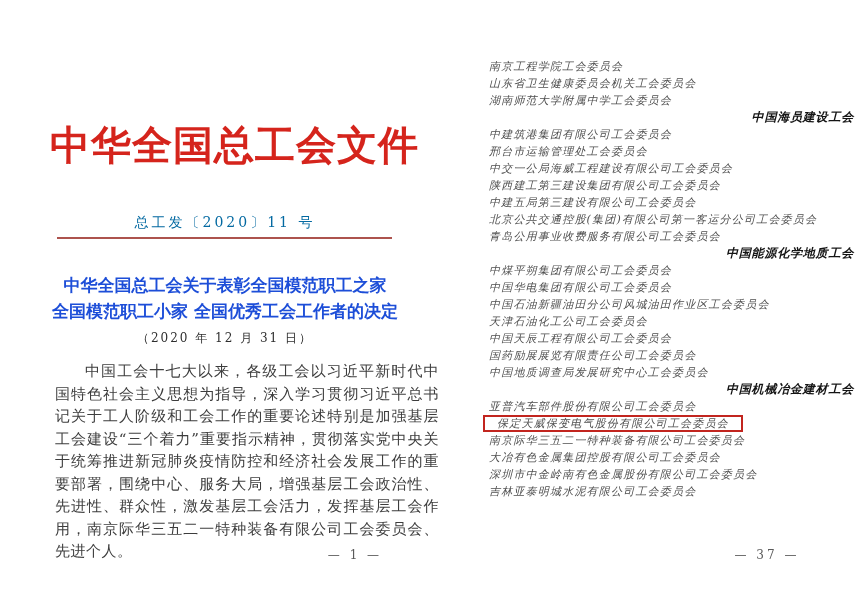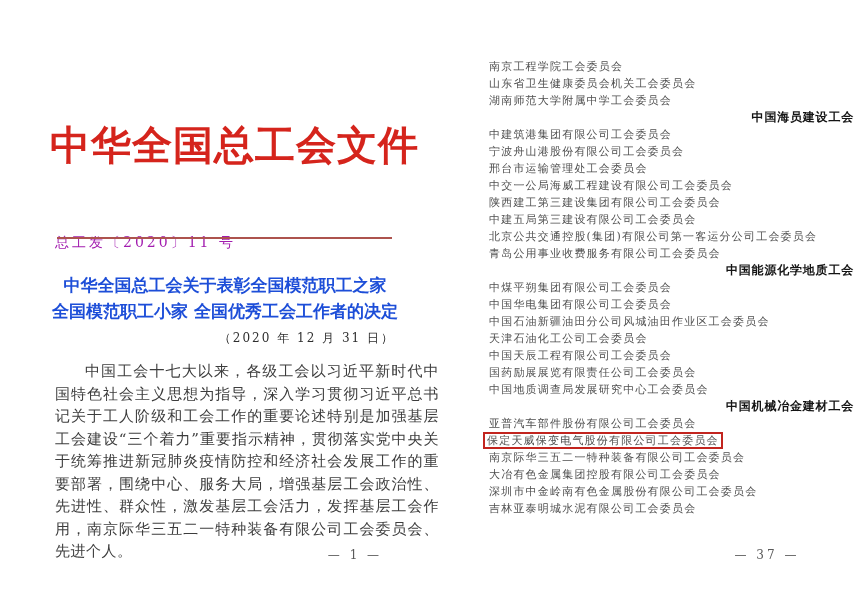--- a/index.html
+++ b/index.html
@@ -9,61 +9,61 @@
   .scan { position: absolute; left: 0; top: 0; width: 860px; height: 613px; background: #ffffff; }
 
   
   .letterhead {
     position: absolute; left: 50px; top: 118px; width: 350px;
     font-size: 40px; font-weight: bold;
     color: #d5241c; white-space: nowrap; letter-spacing: 1px;
   }
   .doc-number {
     position: absolute; left: 55px; top: 214px; width: 340px;
-    text-align: left; font-size: 14px; color: #a21caf; letter-spacing: 3px; margin-top: 20px;
+    text-align: center; font-size: 14px; color: #0369a1; letter-spacing: 3px;
   }
   .red-rule {
     position: absolute; left: 57px; top: 237px; width: 335px; height: 2px;
     background: #ad534e;
   }
   .doc-title {
     position: absolute; left: 35px; top: 272px; width: 380px;
     text-align: center; font-weight: bold; font-size: 17px; line-height: 26px;
     color: #1d4ed8;
   }
   .doc-date {
     position: absolute; left: 55px; top: 330px; width: 340px;
-    text-align: right; font-size: 12px; color: #2e2e2e; letter-spacing: 2px;
+    text-align: center; font-size: 12px; color: #2e2e2e; letter-spacing: 2px;
   }
   .doc-body {
     position: absolute; left: 55px; top: 360px; width: 384px;
     font-size: 15px; line-height: 22.5px; color: #3d3d3d;
     text-align: justify; text-indent: 2em; letter-spacing: 0.5px;
   }
   .page-num { position: absolute; top: 548px; width: 110px; text-align: center;
     font-size: 12px; color: #5a5a5a; letter-spacing: 3px; }
   .page-num.left  { left: 300px; }
   .page-num.right { left: 712px; }
 
   
   .union-list {
-    position: absolute; left: 489px; top: 58px; width: 365px;
+    position: absolute; left: 489px; top: 58px; width: 365px; font-style: italic;
   }
   .list-row {
     height: 17px; line-height: 17px; font-size: 11px; letter-spacing: 1.2px;
     color: #4f4f4f; white-space: nowrap;
     font-family: "DejaVu Serif", "Liberation Serif", serif;
   }
   .list-row.header {
     font-family: "DejaVu Sans", "Liberation Sans", sans-serif;
     font-weight: bold; font-size: 12px; color: #141414; letter-spacing: 0.8px; text-align: right;
   }
   .highlight-box {
     display: inline-block; border: 2px solid #c2251f;
-    padding: 0 2px; margin-left: -6px; line-height: 13px; height: 17px;
+    padding: 0 12px; margin-left: -6px; line-height: 13px; height: 17px;
   }
 </style>
 </head>
 <body>
 
 <div class="scan">
 
   <div class="letterhead">中华全国总工会文件</div>
 
   <div class="doc-number">总工发〔2020〕11 号</div>
@@ -80,21 +80,20 @@
   <div class="doc-body">中国工会十七大以来，各级工会以习近平新时代中国特色社会主义思想为指导，深入学习贯彻习近平总书记关于工人阶级和工会工作的重要论述特别是加强基层工会建设“三个着力”重要指示精神，贯彻落实党中央关于统筹推进新冠肺炎疫情防控和经济社会发展工作的重要部署，围绕中心、服务大局，增强基层工会政治性、先进性、群众性，激发基层工会活力，发挥基层工会作用，南京际华三五二一特种装备有限公司工会委员会、先进个人。</div>
 
   <div class="page-num left">— 1 —</div>
 
   <div class="union-list">
       <div class="list-row">南京工程学院工会委员会</div>
       <div class="list-row">山东省卫生健康委员会机关工会委员会</div>
       <div class="list-row">湖南师范大学附属中学工会委员会</div>
       <div class="list-row header">中国海员建设工会</div>
       <div class="list-row">中建筑港集团有限公司工会委员会</div>
-      <div class="list-row">宁波舟山港股份有限公司工会委员会</div>
       <div class="list-row">邢台市运输管理处工会委员会</div>
       <div class="list-row">中交一公局海威工程建设有限公司工会委员会</div>
       <div class="list-row">陕西建工第三建设集团有限公司工会委员会</div>
       <div class="list-row">中建五局第三建设有限公司工会委员会</div>
       <div class="list-row">北京公共交通控股(集团)有限公司第一客运分公司工会委员会</div>
       <div class="list-row">青岛公用事业收费服务有限公司工会委员会</div>
       <div class="list-row header">中国能源化学地质工会</div>
       <div class="list-row">中煤平朔集团有限公司工会委员会</div>
       <div class="list-row">中国华电集团有限公司工会委员会</div>
       <div class="list-row">中国石油新疆油田分公司风城油田作业区工会委员会</div>

